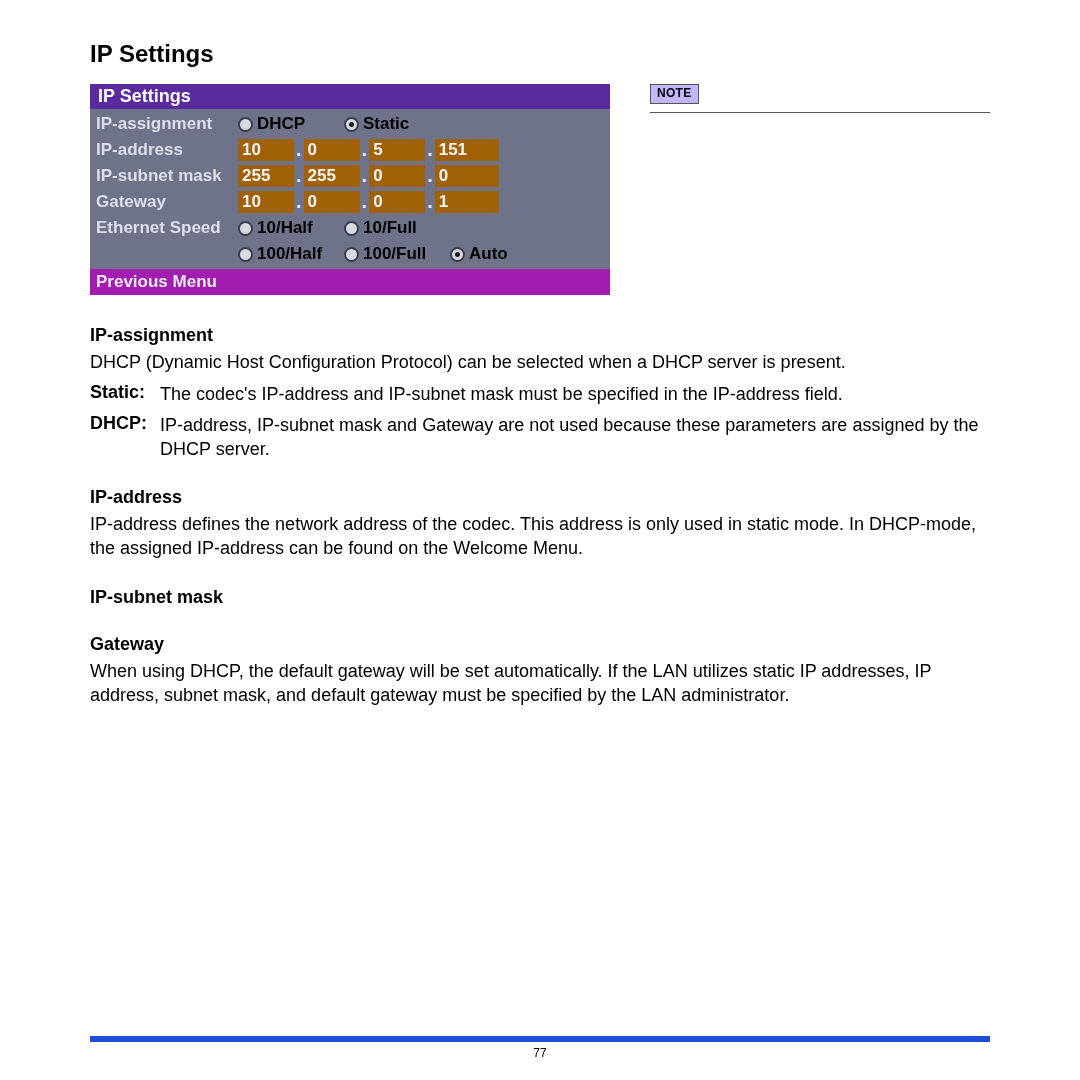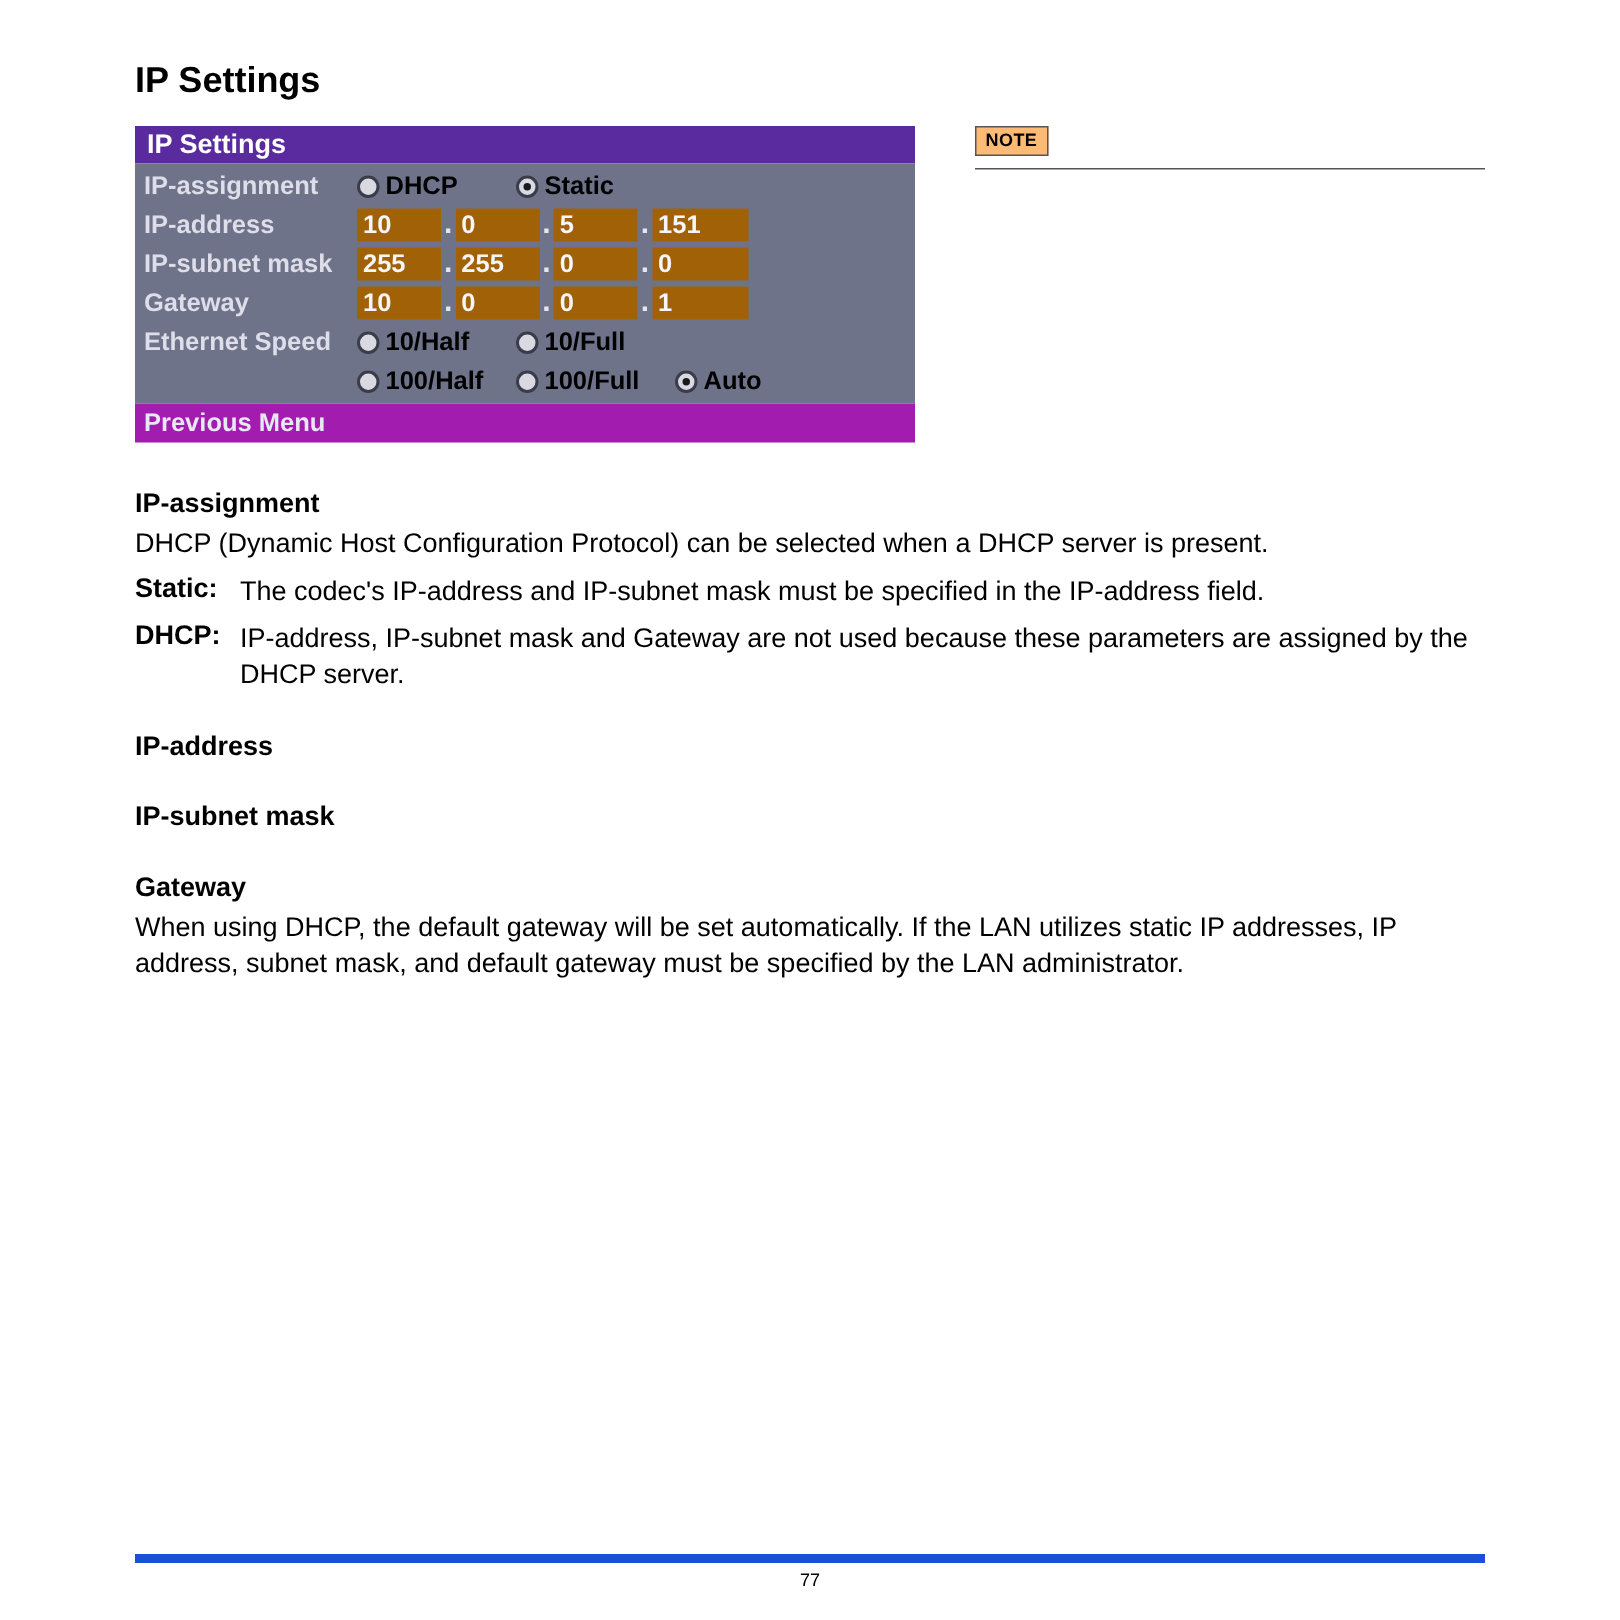--- a/index.html
+++ b/index.html
@@ -129,21 +129,21 @@
     border-bottom: 1px solid #555;
     padding-bottom: 8px;
   }
   .note-row {
     display: flex;
     gap: 10px;
     font-size: 12px;
   }
   .note-badge {
     border: 1px solid #555;
-    background: #fdba74;
+    background: #c4b5fd;
     font-weight: bold;
     font-size: 12px;
     padding: 1px 6px;
     height: 16px;
     letter-spacing: 0.3px;
     flex: none;
   }
   .note-text {
     font-size: 12px;
     line-height: 1.5;
@@ -293,20 +293,21 @@
     <div class="dl-row">
       <span class="dl-key">Static:</span>
       <span class="dl-val">The codec's IP-address and IP-subnet mask must be specified in the IP-address field.</span>
     </div>
     <div class="dl-row">
       <span class="dl-key">DHCP:</span>
       <span class="dl-val">IP-address, IP-subnet mask and Gateway are not used because these parameters are assigned by the DHCP server.</span>
     </div>
 
     <h3>IP-address</h3>
+    <p>IP-address defines the network address of the codec. This address is only used in static mode. In DHCP-mode, the assigned IP-address can be found on the Welcome Menu.</p>
 
     <h3>IP-subnet mask</h3>
 
     <h3>Gateway</h3>
     <p>When using DHCP, the default gateway will be set automatically. If the LAN utilizes static IP addresses, IP address, subnet mask, and default gateway must be specified by the LAN administrator.</p>
   </div>
 </div>
 
 <div class="footer">
   <span>77</span>

